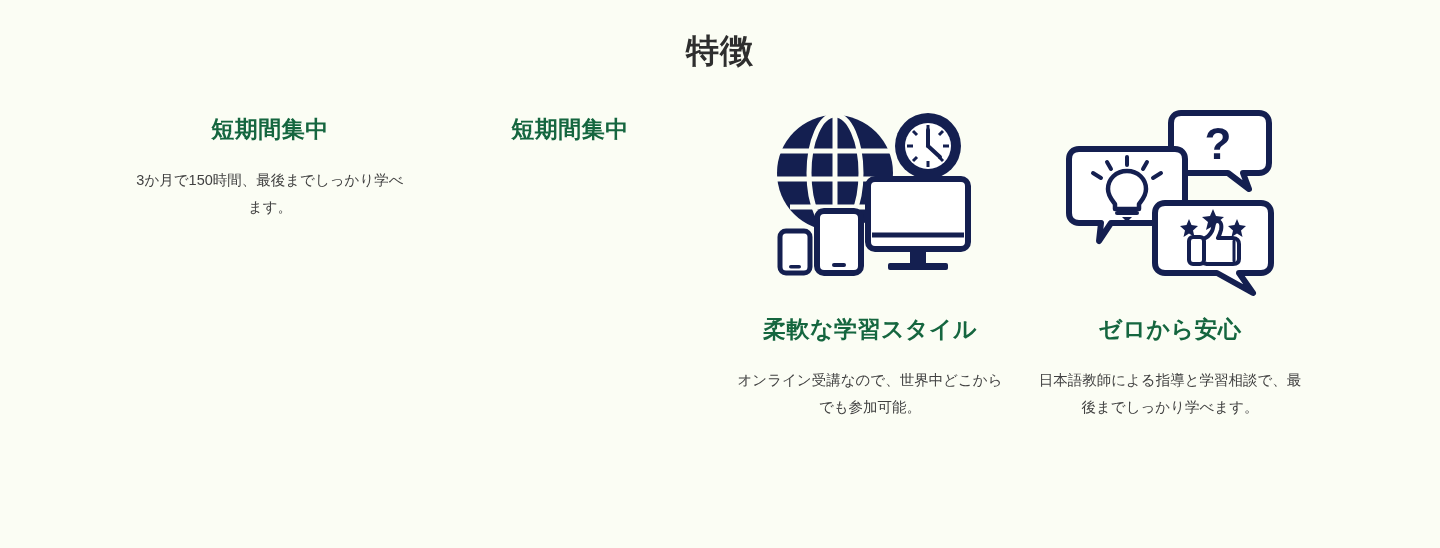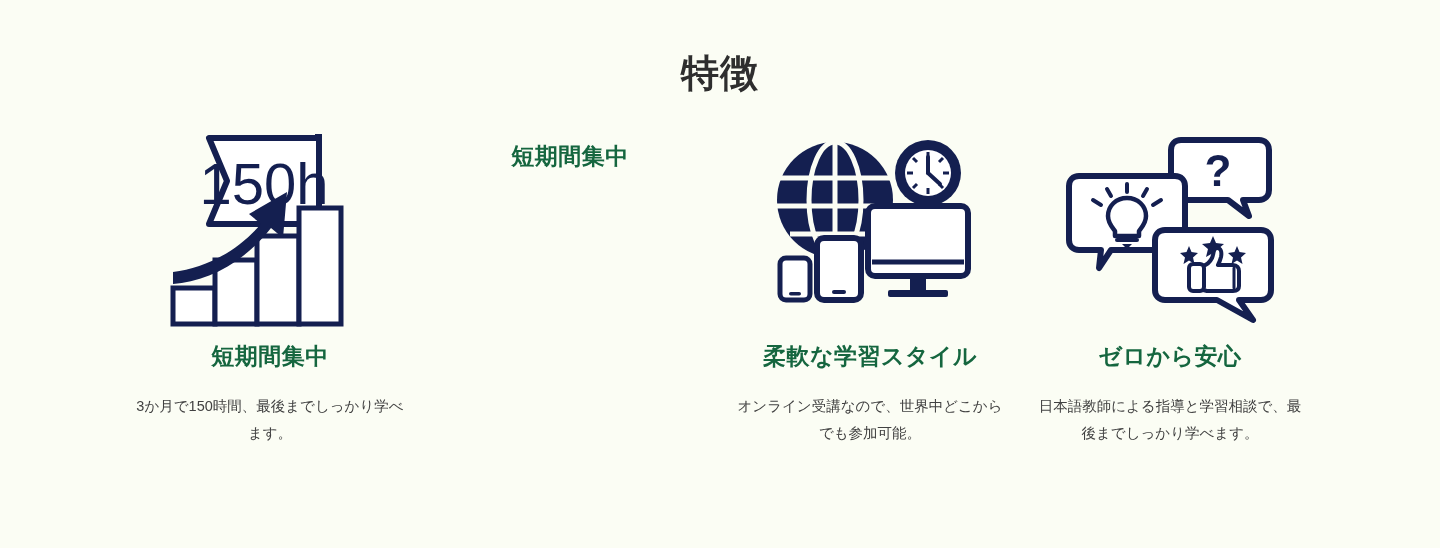--- a/index.html
+++ b/index.html
@@ -18,25 +18,25 @@
 
   .page {
     width: 1440px;
     height: 548px;
     position: relative;
     background: #fbfdf4;
   }
 
   .section-title {
     text-align: center;
-    font-size: 38px;
+    font-size: 33px;
     font-weight: 700;
     color: #2e2e2e;
     letter-spacing: 1px;
-    padding-top: 50px;
+    padding-top: 30px;
     line-height: 1.25;
   }
 
   .features {
     display: flex;
     justify-content: center;
     align-items: flex-start;
     gap: 0px;
     margin-top: 30px;
     padding: 0 100px;
@@ -83,38 +83,20 @@
 </head>
 <body>
 
 <div class="page">
 
   <h2 class="section-title">特徴</h2>
 
   <div class="features">
 
     <div class="feature">
-      <div class="icon-box">
-        <svg width="210" height="200" viewBox="0 0 210 200" fill="none">
-
-          <rect x="150" y="6" width="7" height="120" fill="#141f50"></rect>
-
-          <path d="M44 10 L154 10 L154 96 L44 96 L62 53 Z" fill="#ffffff" stroke="#141f50" stroke-width="6" stroke-linejoin="round"></path>
-
-          <text x="99" y="76" font-family="'Liberation Sans', sans-serif" font-size="58" font-weight="400" fill="#141f50" text-anchor="middle">150h</text>
-
-          <rect x="8" y="160" width="42" height="36" fill="#ffffff" stroke="#141f50" stroke-width="5"></rect>
-          <rect x="50" y="132" width="42" height="64" fill="#ffffff" stroke="#141f50" stroke-width="5"></rect>
-          <rect x="92" y="108" width="42" height="88" fill="#ffffff" stroke="#141f50" stroke-width="5"></rect>
-          <rect x="134" y="80" width="42" height="116" fill="#ffffff" stroke="#141f50" stroke-width="5"></rect>
-
-          <path d="M8 156 C 40 154, 78 136, 106 100 L 118 110 L 122 64 L 84 86 L 96 96
-                   C 70 126, 38 140, 8 144 Z" fill="#141f50"></path>
-        </svg>
-      </div>
       <div class="feature-title">短期間集中</div>
       <div class="feature-desc">3か月で150時間、最後までしっかり学べます。</div>
     </div>
 
     <div class="feature">
       <div class="feature-title">短期間集中</div>
     </div>
 
     <div class="feature">
       <div class="icon-box">

